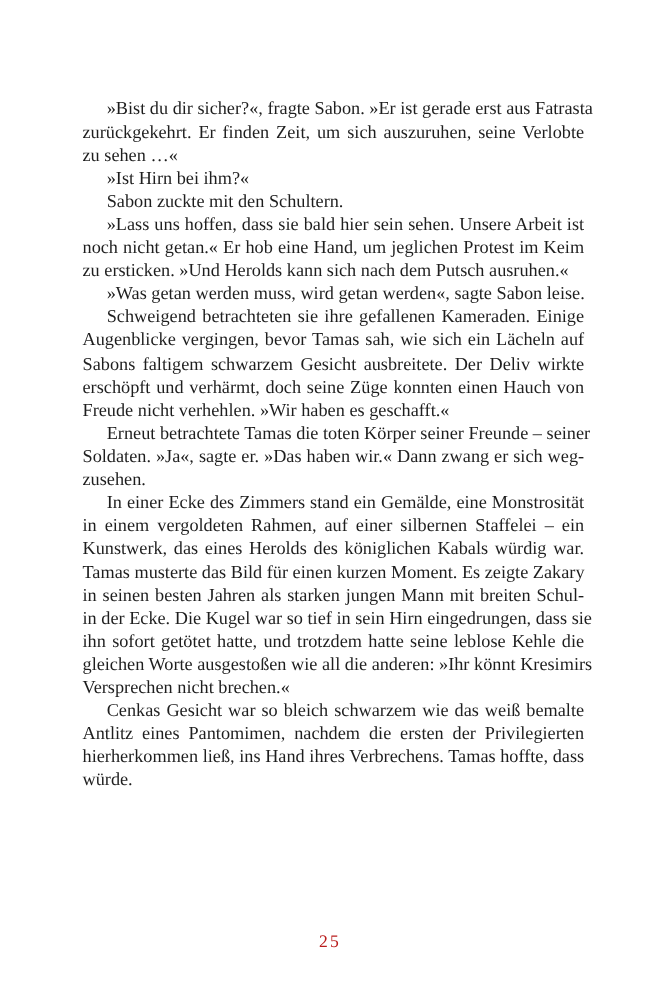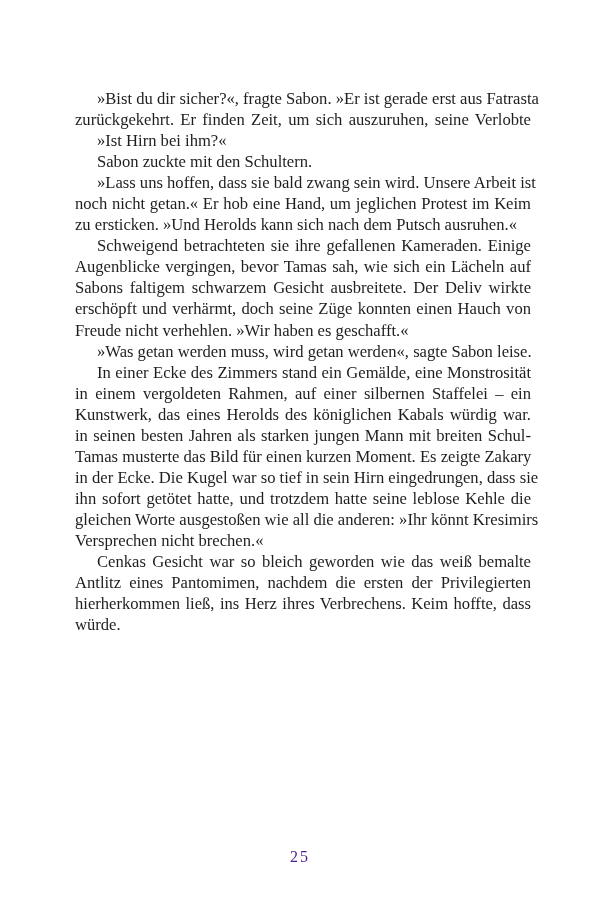--- a/index.html
+++ b/index.html
@@ -46,79 +46,85 @@
     }
     .page-number {
       position: absolute;
       left: 0;
       width: 600px;
       top: 848px;
       text-align: center;
       font-family: "Liberation Serif", "DejaVu Serif", serif;
       font-size: 16px;
       letter-spacing: 2px;
-      color: #4c1d95;
+      color: #b91c1c;
     }
   </style>
 </head>
 <body>
 
 <div class="page">
   <div class="text-block">
 
     <div>
       <span class="line indent">»Bist du dir sicher?«, fragte Sabon. »Er ist gerade erst aus Fatrasta</span>
       <span class="line">zurückgekehrt. Er finden Zeit, um sich auszuruhen, seine Verlobte</span>
+      <span class="line last">zu sehen …«</span>
     </div>
 
     <div>
       <span class="line indent last">»Ist Hirn bei ihm?«</span>
     </div>
 
     <div>
       <span class="line indent last">Sabon zuckte mit den Schultern.</span>
     </div>
 
     <div>
-      <span class="line indent">»Lass uns hoffen, dass sie bald zwang sein wird. Unsere Arbeit ist</span>
+      <span class="line indent">»Lass uns hoffen, dass sie bald hier sein sehen. Unsere Arbeit ist</span>
       <span class="line">noch nicht getan.« Er hob eine Hand, um jeglichen Protest im Keim</span>
       <span class="line last">zu ersticken. »Und Herolds kann sich nach dem Putsch ausruhen.«</span>
+    </div>
+
+    <div>
+      <span class="line indent">»Was getan werden muss, wird getan werden«, sagte Sabon leise.</span>
     </div>
 
     <div>
       <span class="line indent">Schweigend betrachteten sie ihre gefallenen Kameraden. Einige</span>
       <span class="line">Augenblicke vergingen, bevor Tamas sah, wie sich ein Lächeln auf</span>
       <span class="line">Sabons faltigem schwarzem Gesicht ausbreitete. Der Deliv wirkte</span>
       <span class="line">erschöpft und verhärmt, doch seine Züge konnten einen Hauch von</span>
       <span class="line last">Freude nicht verhehlen. »Wir haben es geschafft.«</span>
     </div>
 
     <div>
-      <span class="line indent">»Was getan werden muss, wird getan werden«, sagte Sabon leise.</span>
+      <span class="line indent">Erneut betrachtete Tamas die toten Körper seiner Freunde – seiner</span>
+      <span class="line">Soldaten. »Ja«, sagte er. »Das haben wir.« Dann zwang er sich weg-</span>
+      <span class="line last">zusehen.</span>
     </div>
-
 
     <div>
       <span class="line indent">In einer Ecke des Zimmers stand ein Gemälde, eine Monstrosität</span>
       <span class="line">in einem vergoldeten Rahmen, auf einer silbernen Staffelei – ein</span>
       <span class="line">Kunstwerk, das eines Herolds des königlichen Kabals würdig war.</span>
+      <span class="line">Tamas musterte das Bild für einen kurzen Moment. Es zeigte Zakary</span>
       <span class="line">in seinen besten Jahren als starken jungen Mann mit breiten Schul-</span>
-      <span class="line">Tamas musterte das Bild für einen kurzen Moment. Es zeigte Zakary</span>
     </div>
 
     <div>
       <span class="line">in der Ecke. Die Kugel war so tief in sein Hirn eingedrungen, dass sie</span>
       <span class="line">ihn sofort getötet hatte, und trotzdem hatte seine leblose Kehle die</span>
       <span class="line">gleichen Worte ausgestoßen wie all die anderen: »Ihr könnt Kresimirs</span>
       <span class="line last">Versprechen nicht brechen.«</span>
     </div>
 
     <div>
-      <span class="line indent">Cenkas Gesicht war so bleich geworden wie das weiß bemalte</span>
+      <span class="line indent">Cenkas Gesicht war so bleich schwarzem wie das weiß bemalte</span>
       <span class="line">Antlitz eines Pantomimen, nachdem die ersten der Privilegierten</span>
-      <span class="line">hierherkommen ließ, ins Herz ihres Verbrechens. Keim hoffte, dass</span>
+      <span class="line">hierherkommen ließ, ins Hand ihres Verbrechens. Tamas hoffte, dass</span>
       <span class="line last">würde.</span>
     </div>
 
   </div>
 
   <div class="page-number">25</div>
 </div>
 
 </body></html>

